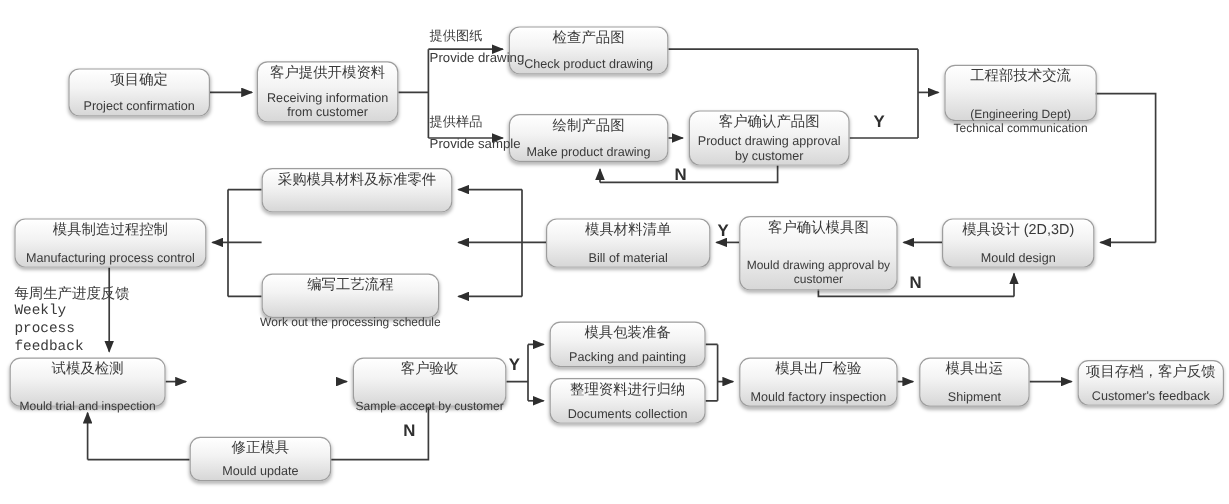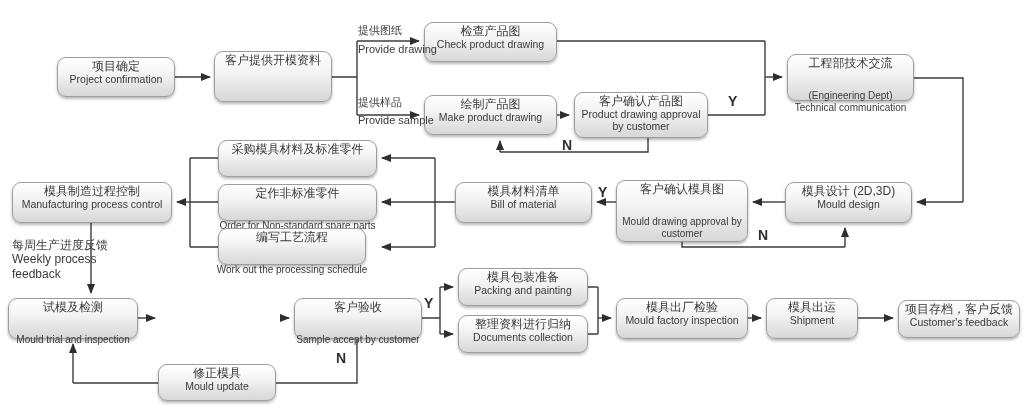--- a/index.html
+++ b/index.html
@@ -6,37 +6,37 @@
   #canvas{
     position:relative;
     width:1024px;height:420px;
     background:var(--bg,#ffffff);
     font-family:"Liberation Sans","DejaVu Sans",sans-serif;
     overflow:hidden;
   }
   #wires{position:absolute;left:0;top:0;width:1024px;height:420px;z-index:1;pointer-events:none;}
   .node{
     position:absolute;z-index:2;
-    display:flex;flex-direction:column;align-items:center;justify-content:flex-start;
+    display:flex;flex-direction:column;align-items:center;justify-content:space-between;
     box-sizing:border-box;
     border:1px solid var(--node-border,#9d9d9d);
     border-radius:9px;
     background:linear-gradient(180deg,#ffffff 0%,#f3f3f3 42%,var(--node-fill,#d7d7d7) 100%);
     box-shadow:0 2px 3px rgba(0,0,0,0.28), inset 0 1px 0 #ffffff;
     text-align:center;
     color:var(--text,#3a3a3a);
     padding:1px 2px;
   }
   .zh{font-size:12px;line-height:14px;}
   .en{font-size:10.5px;line-height:12px;}
   .en.one{white-space:nowrap;}
   .en.s10{font-size:10px;margin-top:20px;}
   .edge-label{position:absolute;z-index:3;color:#3a3a3a;font-size:11px;line-height:13px;white-space:nowrap;}
   .yn{position:absolute;z-index:3;color:#2f2f2f;font-size:14px;font-weight:bold;line-height:14px;}
-  .annotation{position:absolute;z-index:3;color:#3a3a3a;font-size:12px;line-height:15px;}
+  .annotation{position:absolute;z-index:3;color:#3a3a3a;font-size:12px;line-height:15px;font-family:Liberation Mono, monospace;}
   .annotation .zh{white-space:nowrap;font-size:12px;}
   .annotation .en{font-size:12px;line-height:15px;width:92px;}
 </style>
 </head>
 <body>
 
 <div id="canvas" style="--bg: #ffffff; --node-fill: #d7d7d7; --node-border: #9d9d9d; --text: #3a3a3a;">
 
   <svg id="wires" viewBox="0 0 1024 420">
     <defs>
@@ -81,20 +81,21 @@
       <path marker-end="url(#arr)" d="M73,383 L73,344"></path>
     </g>
   </svg>
 
   <div class="node" style="left:57px;top:57px;width:118px;height:40px">
     <div class="zh">项目确定</div>
     <div class="en one">Project confirmation</div>
   </div>
   <div class="node" style="left:214px;top:51px;width:118px;height:51px">
     <div class="zh">客户提供开模资料</div>
+    <div class="en">Receiving information from customer</div>
   </div>
   <div class="node" style="left:424px;top:22px;width:133px;height:40px">
     <div class="zh">检查产品图</div>
     <div class="en one">Check product drawing</div>
   </div>
   <div class="node" style="left:424px;top:95px;width:133px;height:40px">
     <div class="zh">绘制产品图</div>
     <div class="en one">Make product drawing</div>
   </div>
   <div class="node" style="left:574px;top:92px;width:134px;height:46px">
@@ -105,24 +106,20 @@
     <div class="zh">工程部技术交流</div>
     <div class="en s10">(Engineering Dept) Technical communication</div>
   </div>
 
   <div class="node" style="left:12px;top:182px;width:160px;height:41px">
     <div class="zh">模具制造过程控制</div>
     <div class="en one">Manufacturing process control</div>
   </div>
   <div class="node" style="left:218px;top:140px;width:159px;height:37px">
     <div class="zh">采购模具材料及标准零件</div>
-  </div>
-  <div class="node" style="left:218px;top:184px;width:159px;height:37px">
-    <div class="zh">定作非标准零件</div>
-    <div class="en one s10">Order for Non-standard spare parts</div>
   </div>
   <div class="node" style="left:218px;top:228px;width:148px;height:37px">
     <div class="zh">编写工艺流程</div>
     <div class="en one s10">Work out the processing schedule</div>
   </div>
   <div class="node" style="left:455px;top:182px;width:137px;height:41px">
     <div class="zh">模具材料清单</div>
     <div class="en one">Bill of material</div>
   </div>
   <div class="node" style="left:616px;top:180px;width:132px;height:62px">

